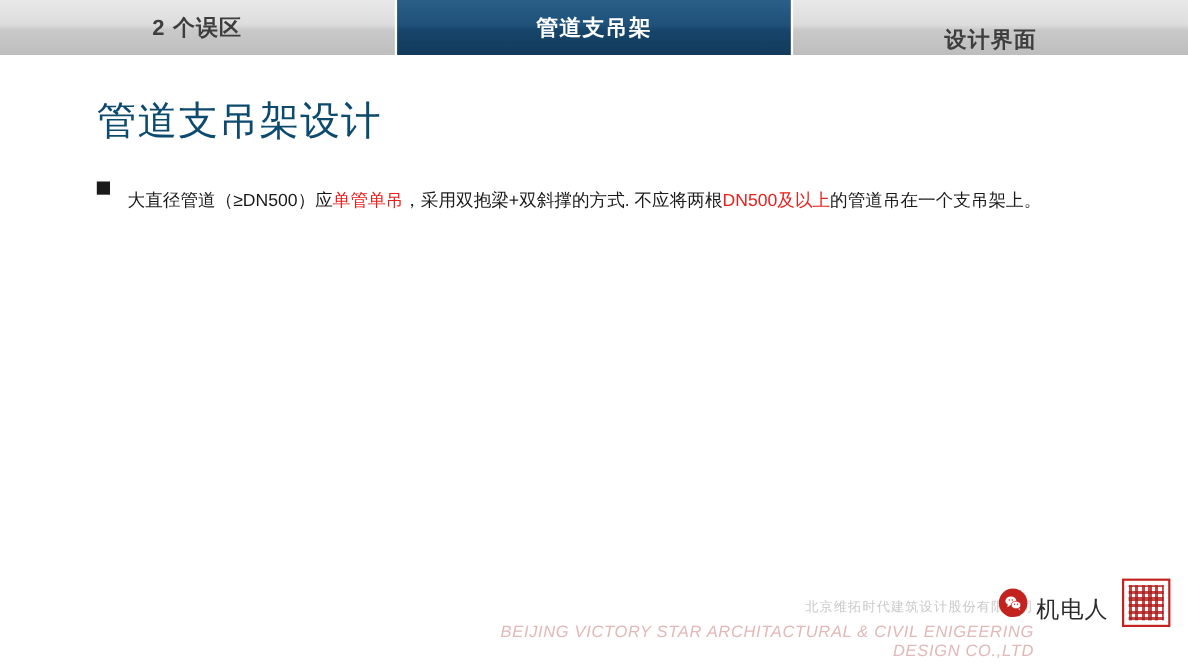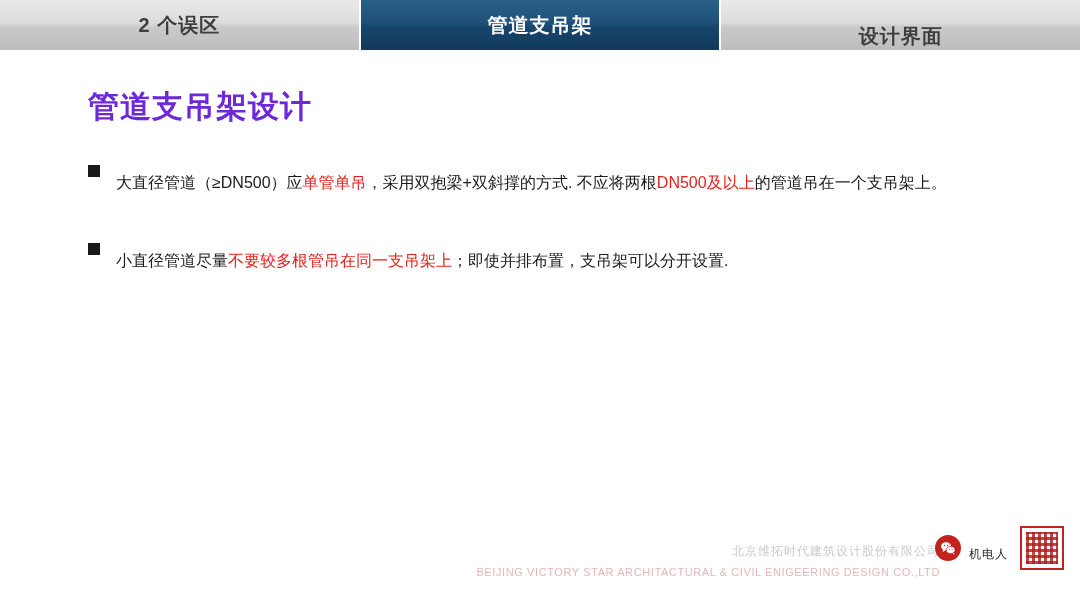--- a/index.html
+++ b/index.html
@@ -47,23 +47,23 @@
     position: relative;
     width: 1080px;
     height: 558px;
     background: #ffffff;
   }
 
   .title {
     position: absolute;
     left: 88px;
     top: 36px;
-    font-size: 31px;
-    font-weight: bold;
-    color: #6d28d9;
+    font-size: 36px;
+    font-weight: normal;
+    color: #0c4a6e;
     letter-spacing: 1px;
   }
 
   .bullets {
     position: absolute;
     left: 88px;
     top: 105px;
     width: 910px;
   }
   .bullet {
@@ -97,23 +97,24 @@
     font-size: 12px;
     color: #c9c9c9;
     letter-spacing: 1px;
   }
   .footer-en {
     position: absolute;
     left: 440px;
     top: 516px;
     width: 500px;
     text-align: right;
-    font-size: 11px;
+    font-size: 15px;
     color: #e2b8b8;
     letter-spacing: 0.6px;
+    font-style: italic;
   }
 
   
   .wechat-badge {
     position: absolute;
     right: 16px;
     top: 476px;
     display: flex;
     align-items: center;
     gap: 8px;
@@ -121,21 +122,21 @@
   .wechat-icon {
     width: 26px;
     height: 26px;
     border-radius: 50%;
     background: #c2231f;
     display: flex;
     align-items: center;
     justify-content: center;
   }
   .wechat-label {
-    font-size: 12px;
+    font-size: 21px;
     color: #2b2b2b;
     letter-spacing: 1px;
     margin-top: 12px;
   }
   .qr-code {
     width: 44px;
     height: 44px;
     border: 2px solid #c2231f;
     box-sizing: border-box;
     position: relative;
@@ -169,24 +170,20 @@
 </div>
 
 <div class="slide">
 
   <div class="title">管道支吊架设计</div>
 
   <div class="bullets">
     <div class="bullet">
       <div class="bullet-marker"></div>
       <div class="bullet-text"><span>大直径管道（≥DN500）应</span><span class="red">单管单吊</span><span>，采用双抱梁+双斜撑的方式. 不应将两根</span><span class="red">DN500及以上</span><span>的管道吊在一个支吊架上。</span></div>
-    </div>
-    <div class="bullet">
-      <div class="bullet-marker"></div>
-      <div class="bullet-text"><span>小直径管道尽量</span><span class="red">不要较多根管吊在同一支吊架上</span><span>；即使并排布置，支吊架可以分开设置.</span></div>
     </div>
   </div>
 
   <div class="footer-cn">北京维拓时代建筑设计股份有限公司</div>
   <div class="footer-en">BEIJING VICTORY STAR ARCHITACTURAL &amp; CIVIL ENIGEERING DESIGN CO.,LTD</div>
 
   <div class="wechat-badge">
     <div class="wechat-icon">
       <svg width="16" height="16" viewBox="0 0 24 24" aria-hidden="true">
         <ellipse cx="9" cy="9.5" rx="7.5" ry="6" fill="#ffffff"></ellipse>

